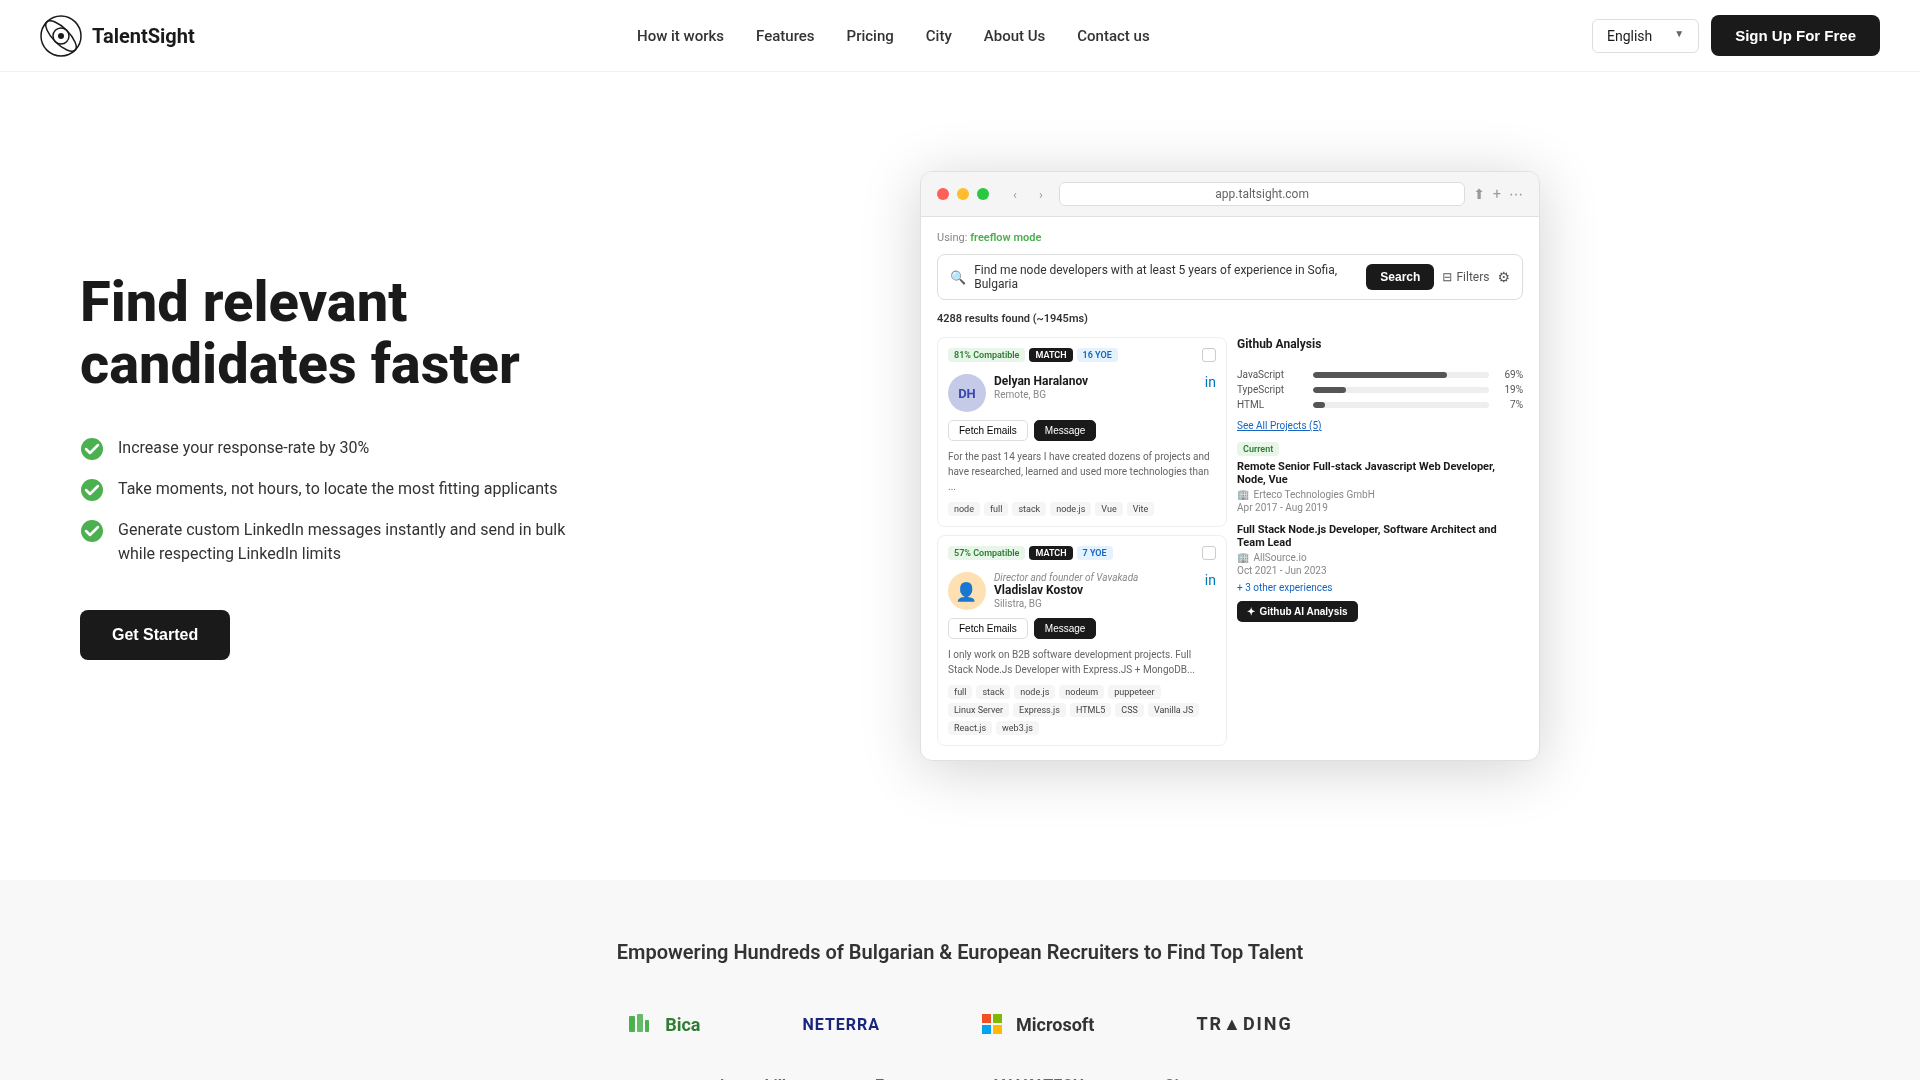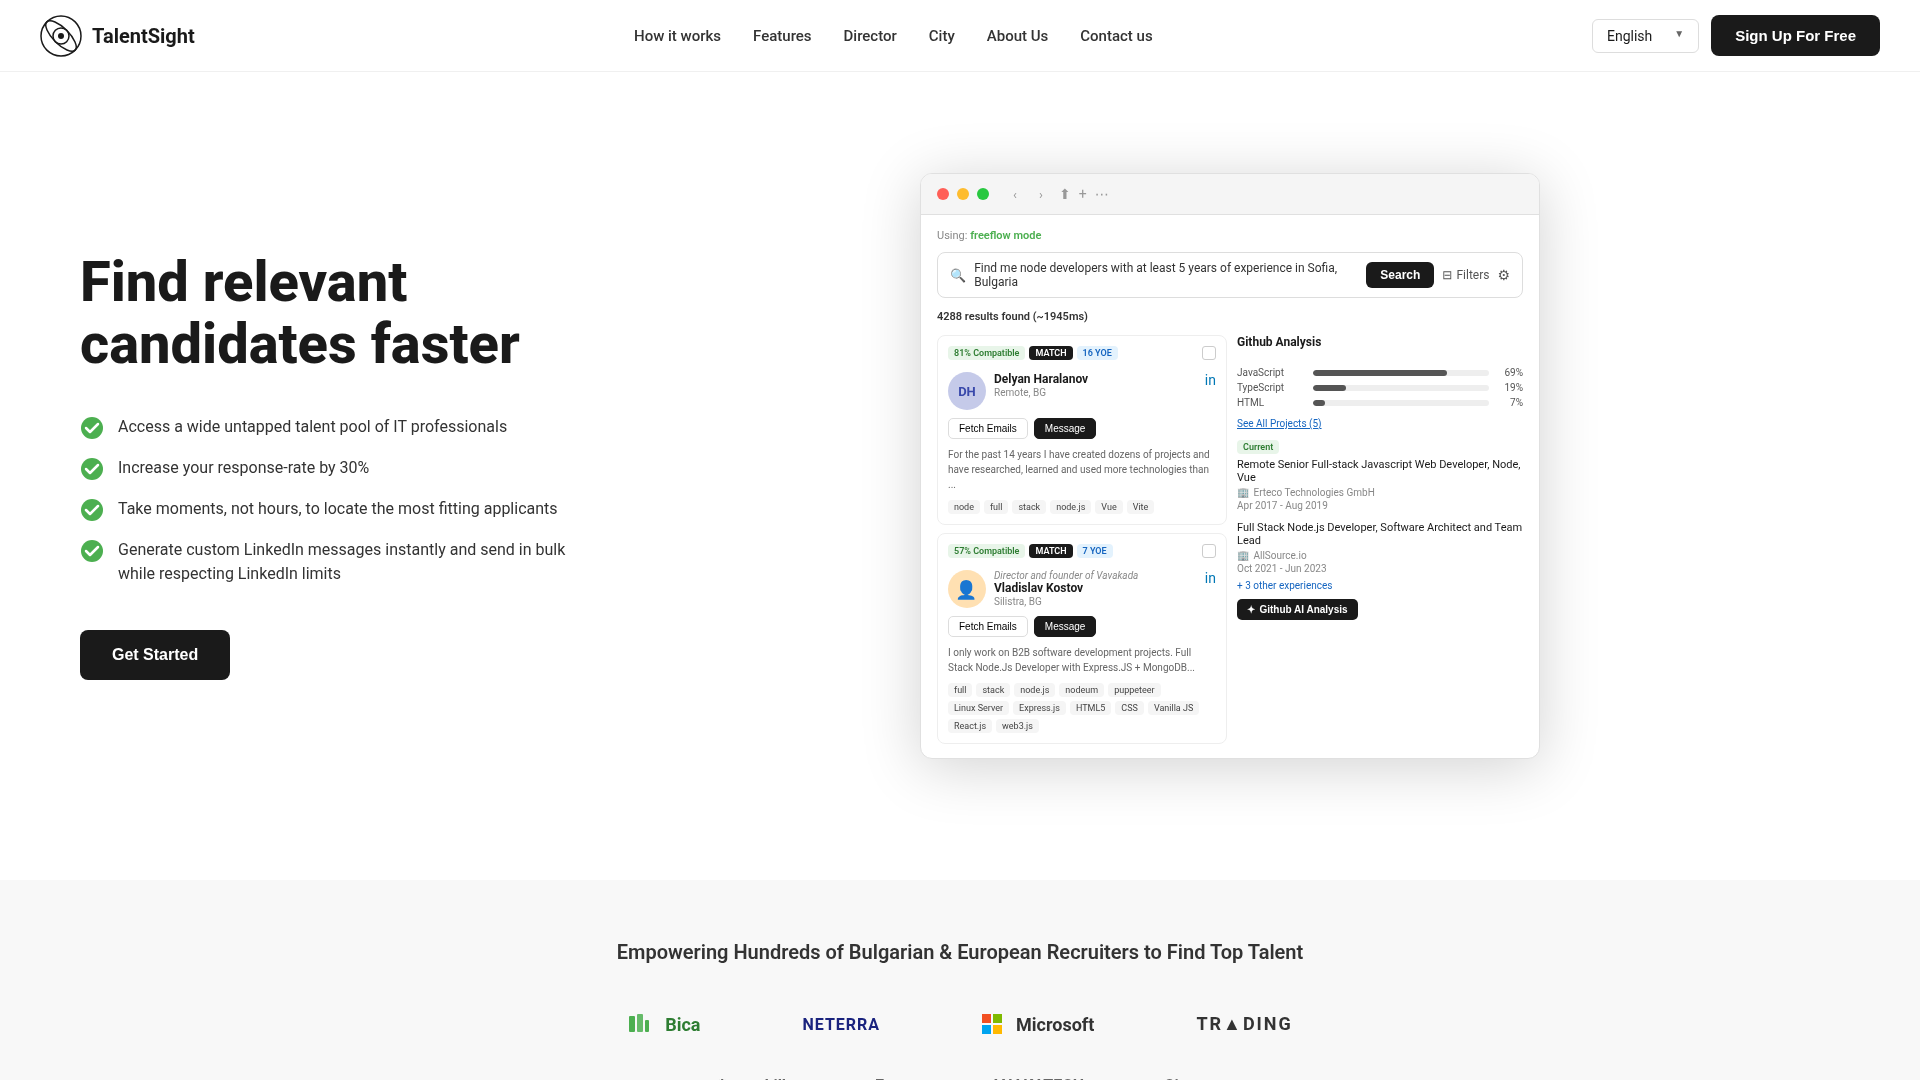--- a/index.html
+++ b/index.html
@@ -79,21 +79,21 @@
     
     .github-panel { flex: 1; }
     .github-title { font-size: 12px; font-weight: 700; color: #1a1a1a; margin-bottom: 18px; }
     .github-bars { display: flex; flex-direction: column; gap: 4px; margin-bottom: 10px; }
     .github-bar-row { display: flex; align-items: center; gap: 6px; }
     .github-bar-label { font-size: 10px; color: #555; width: 70px; }
     .github-bar-track { flex: 1; height: 6px; background: #eee; border-radius: 3px; overflow: hidden; }
     .github-bar-fill { height: 100%; border-radius: 3px; background: #555; }
     .github-bar-pct { font-size: 10px; color: #555; width: 28px; text-align: right; }
     .github-link { font-size: 10px; color: #1565c0; text-decoration: underline; margin-bottom: 10px; display: block; }
-    .job-title-current { font-size: 11px; font-weight: 400; margin-bottom: 3px; }
+    .job-title-current { font-size: 11px; font-weight: 700; margin-bottom: 3px; }
     .job-meta { font-size: 10px; color: #888; margin-bottom: 2px; display: flex; align-items: center; gap: 4px; }
     .current-badge { background: #e8f5e9; color: #2e7d32; font-size: 9px; padding: 2px 6px; border-radius: 4px; font-weight: 600; display: inline-block; margin-bottom: 4px; }
     .job-more { font-size: 10px; color: #1565c0; }
     .github-ai-btn { background: #1a1a1a; color: #fff; border: none; border-radius: 5px; padding: 5px 10px; font-size: 10px; font-weight: 600; cursor: pointer; display: flex; align-items: center; gap: 4px; margin-top: 8px; }
 
     
     .partners-section { background: #f8f8f8; padding: 60px 80px; text-align: center; }
     .partners-title { font-size: 20px; font-weight: 600; color: #333; margin-bottom: 48px; }
     .partners-row { display: flex; align-items: center; justify-content: center; gap: 102px; flex-wrap: wrap; }
     .partner-logo { font-size: 18px; font-weight: 700; color: #555; display: flex; align-items: center; gap: 8px; }
@@ -123,21 +123,21 @@
       <circle cx="21" cy="21" r="8" stroke="#1a1a1a" stroke-width="1.5" fill="none"></circle>
       <ellipse cx="21" cy="21" rx="20" ry="8" stroke="#1a1a1a" stroke-width="1.5" fill="none" transform="rotate(45 21 21)"></ellipse>
       <circle cx="21" cy="21" r="3" fill="#1a1a1a"></circle>
     </svg>
     <span>TalentSight</span>
   </a>
 
   <div class="nav-links">
     <a href="#">How it works</a>
     <a href="#">Features</a>
-    <a href="#">Director</a>
+    <a href="#">Pricing</a>
     <a href="#">City</a>
     <a href="#">About Us</a>
     <a href="#">Contact us</a>
   </div>
 
   <div class="nav-right">
     <div class="lang-select">
       <span>English</span>
       <span class="chevron">▼</span>
     </div>
@@ -146,27 +146,20 @@
 </nav>
 
 <section class="hero">
   <div class="hero-left">
     <h1 class="hero-title">
       <span>Find relevant</span><br>
       <span>candidates faster</span>
     </h1>
 
     <div class="hero-features">
-      <div class="hero-feature">
-        <svg class="check-icon" viewBox="0 0 24 24">
-          <circle cx="12" cy="12" r="11" fill="#4CAF50"></circle>
-          <polyline points="6,12 10,16 18,8" stroke="#fff" stroke-width="2.5" fill="none" stroke-linecap="round" stroke-linejoin="round"></polyline>
-        </svg>
-        <span class="feature-text">Access a wide untapped talent pool of IT professionals</span>
-      </div>
       <div class="hero-feature">
         <svg class="check-icon" viewBox="0 0 24 24">
           <circle cx="12" cy="12" r="11" fill="#4CAF50"></circle>
           <polyline points="6,12 10,16 18,8" stroke="#fff" stroke-width="2.5" fill="none" stroke-linecap="round" stroke-linejoin="round"></polyline>
         </svg>
         <span class="feature-text">Increase your response-rate by 30%</span>
       </div>
       <div class="hero-feature">
         <svg class="check-icon" viewBox="0 0 24 24">
           <circle cx="12" cy="12" r="11" fill="#4CAF50"></circle>
@@ -189,20 +182,23 @@
   <div class="hero-right">
     <div class="browser-mockup">
 
       <div class="browser-bar">
         <div class="browser-dot red"></div>
         <div class="browser-dot yellow"></div>
         <div class="browser-dot green"></div>
         <div class="browser-nav-btns">
           <div class="browser-nav-btn">‹</div>
           <div class="browser-nav-btn">›</div>
+        </div>
+        <div class="browser-url-bar">
+          <span>app.taltsight.com</span>
         </div>
         <div class="browser-actions">
           <span>⬆</span>
           <span>+</span>
           <span>⋯</span>
         </div>
       </div>
 
       <div class="app-ui">
         <div class="app-mode-label">

